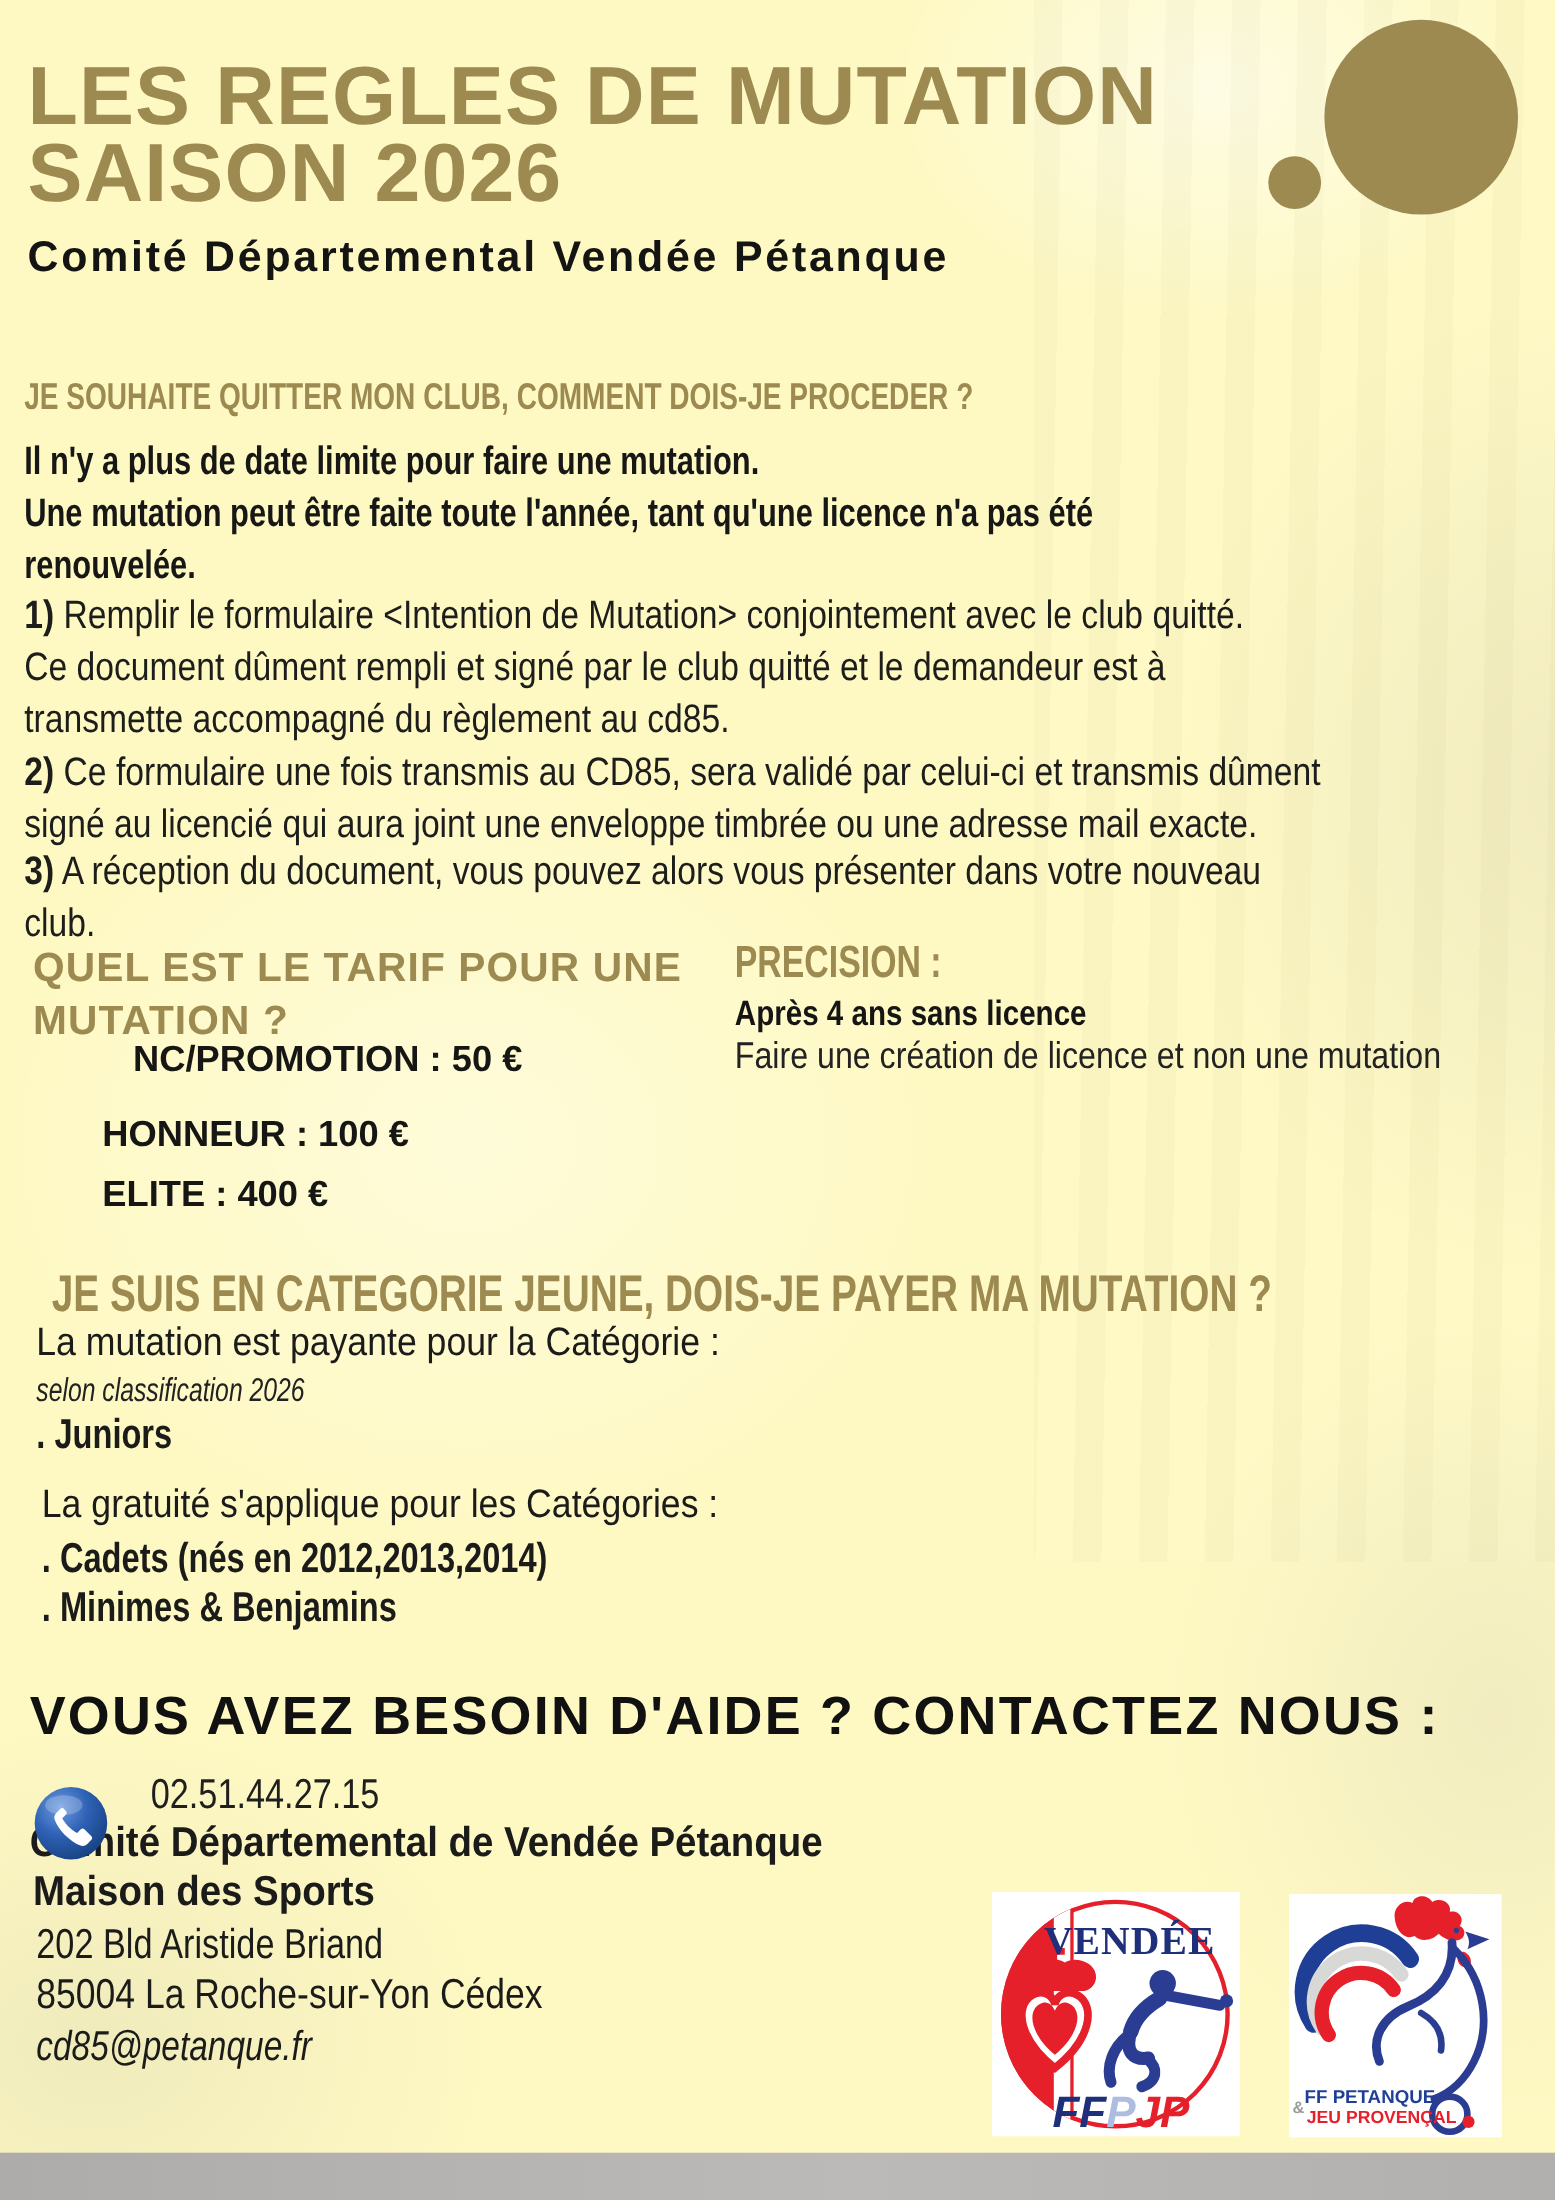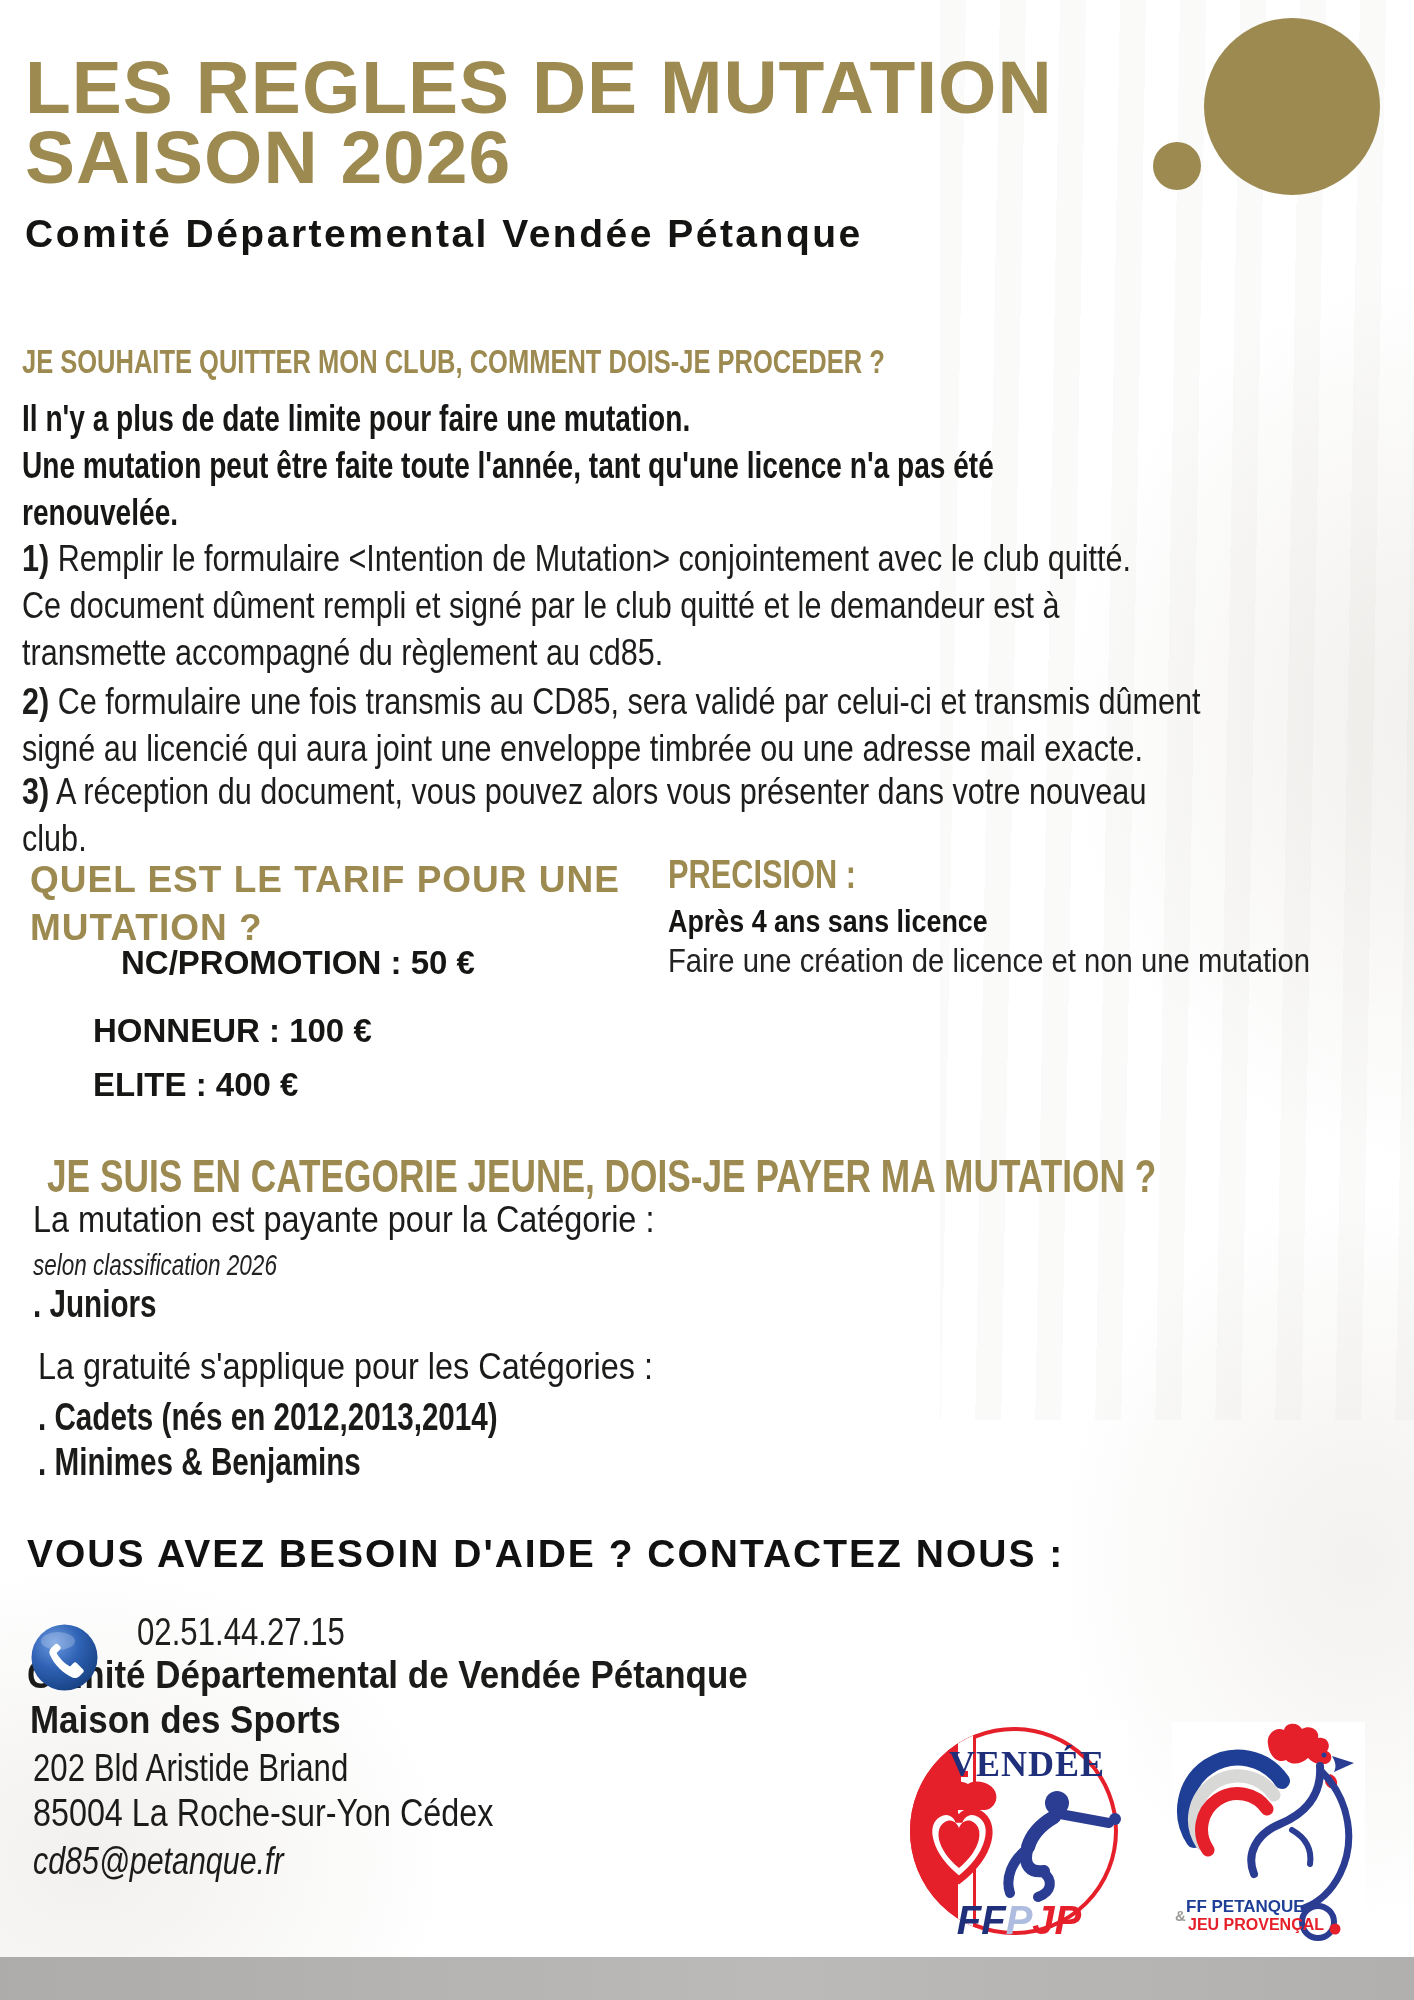--- a/index.html
+++ b/index.html
@@ -1,18 +1,18 @@
 <!DOCTYPE html>
 <html lang="fr"><head>
 <meta charset="utf-8">
 <style>
   html,body{margin:0;padding:0;background:#888;}
   #page{
     position:relative;width:1414px;height:2000px;overflow:hidden;
-    background:#ffffff;
+    background:#fef9c3;
     font-family:"Liberation Sans",sans-serif;color:#1b1b1a;
   }
   .abs{position:absolute;}
   .pre{white-space:pre-line;}
   .nowrap{white-space:nowrap;}
   .gold{color:#9c8a50;}
   .sx{transform-origin:0 0;display:block;}
   
   #texture-washes{
     left:0;top:0;width:1414px;height:2000px;pointer-events:none;
@@ -44,21 +44,21 @@
   #precision-heading{left:668px;top:851px;font-size:41px;font-weight:bold;transform:scaleX(.75);}
   #precision-sub{left:668px;top:903px;font-size:32px;font-weight:bold;transform:scaleX(.84);transform-origin:0 0;color:#151514;}
   #precision-text{left:668px;top:941px;font-size:34px;transform:scaleX(.86);transform-origin:0 0;color:#222;}
   #jeune-heading{left:47px;top:1148px;font-size:47px;font-weight:bold;transform:scaleX(.75);}
   #jeune-paying-intro{left:33px;top:1199px;font-size:36px;transform:scaleX(.9);transform-origin:0 0;}
   #jeune-note{left:33px;top:1248px;font-size:30px;font-style:italic;transform:scaleX(.75);transform-origin:0 0;color:#222;}
   #jeune-juniors{left:33px;top:1283px;font-size:38px;font-weight:bold;transform:scaleX(.78);transform-origin:0 0;}
   #jeune-free-intro{left:38px;top:1346px;font-size:36px;transform:scaleX(.9);transform-origin:0 0;}
   #jeune-cadets{left:38px;top:1396px;font-size:38px;font-weight:bold;transform:scaleX(.78);transform-origin:0 0;}
   #jeune-minimes{left:38px;top:1441px;font-size:38px;font-weight:bold;transform:scaleX(.78);transform-origin:0 0;}
-  #contact-heading{left:27px;top:1532px;font-size:39px;font-weight:bold;letter-spacing:2px;color:#111;}
+  #contact-heading{left:27px;top:1532px;font-size:49px;font-weight:bold;letter-spacing:2px;color:#111;}
   #phone-icon{left:31px;top:1624px;width:67px;height:67px;z-index:3;}
   #contact-phone{left:137px;top:1611px;font-size:38px;transform:scaleX(.82);transform-origin:0 0;color:#1f1f1e;}
   #contact-org{left:27px;top:1654px;font-size:38px;font-weight:bold;transform:scaleX(.92);transform-origin:0 0;z-index:2;}
   #contact-building{left:30px;top:1699px;font-size:38px;font-weight:bold;transform:scaleX(.92);transform-origin:0 0;}
   #contact-street{left:33px;top:1747px;font-size:38px;transform:scaleX(.82);transform-origin:0 0;}
   #contact-city{left:33px;top:1792px;font-size:38px;transform:scaleX(.85);transform-origin:0 0;}
   #contact-email{left:33px;top:1840px;font-size:38px;font-style:italic;transform:scaleX(.8);transform-origin:0 0;}
   .logo-card{background:#fff;}
   #vendee-logo{left:902px;top:1720px;width:225px;height:222px;}
   #ffpjp-logo{left:1172px;top:1722px;width:193px;height:221px;}

